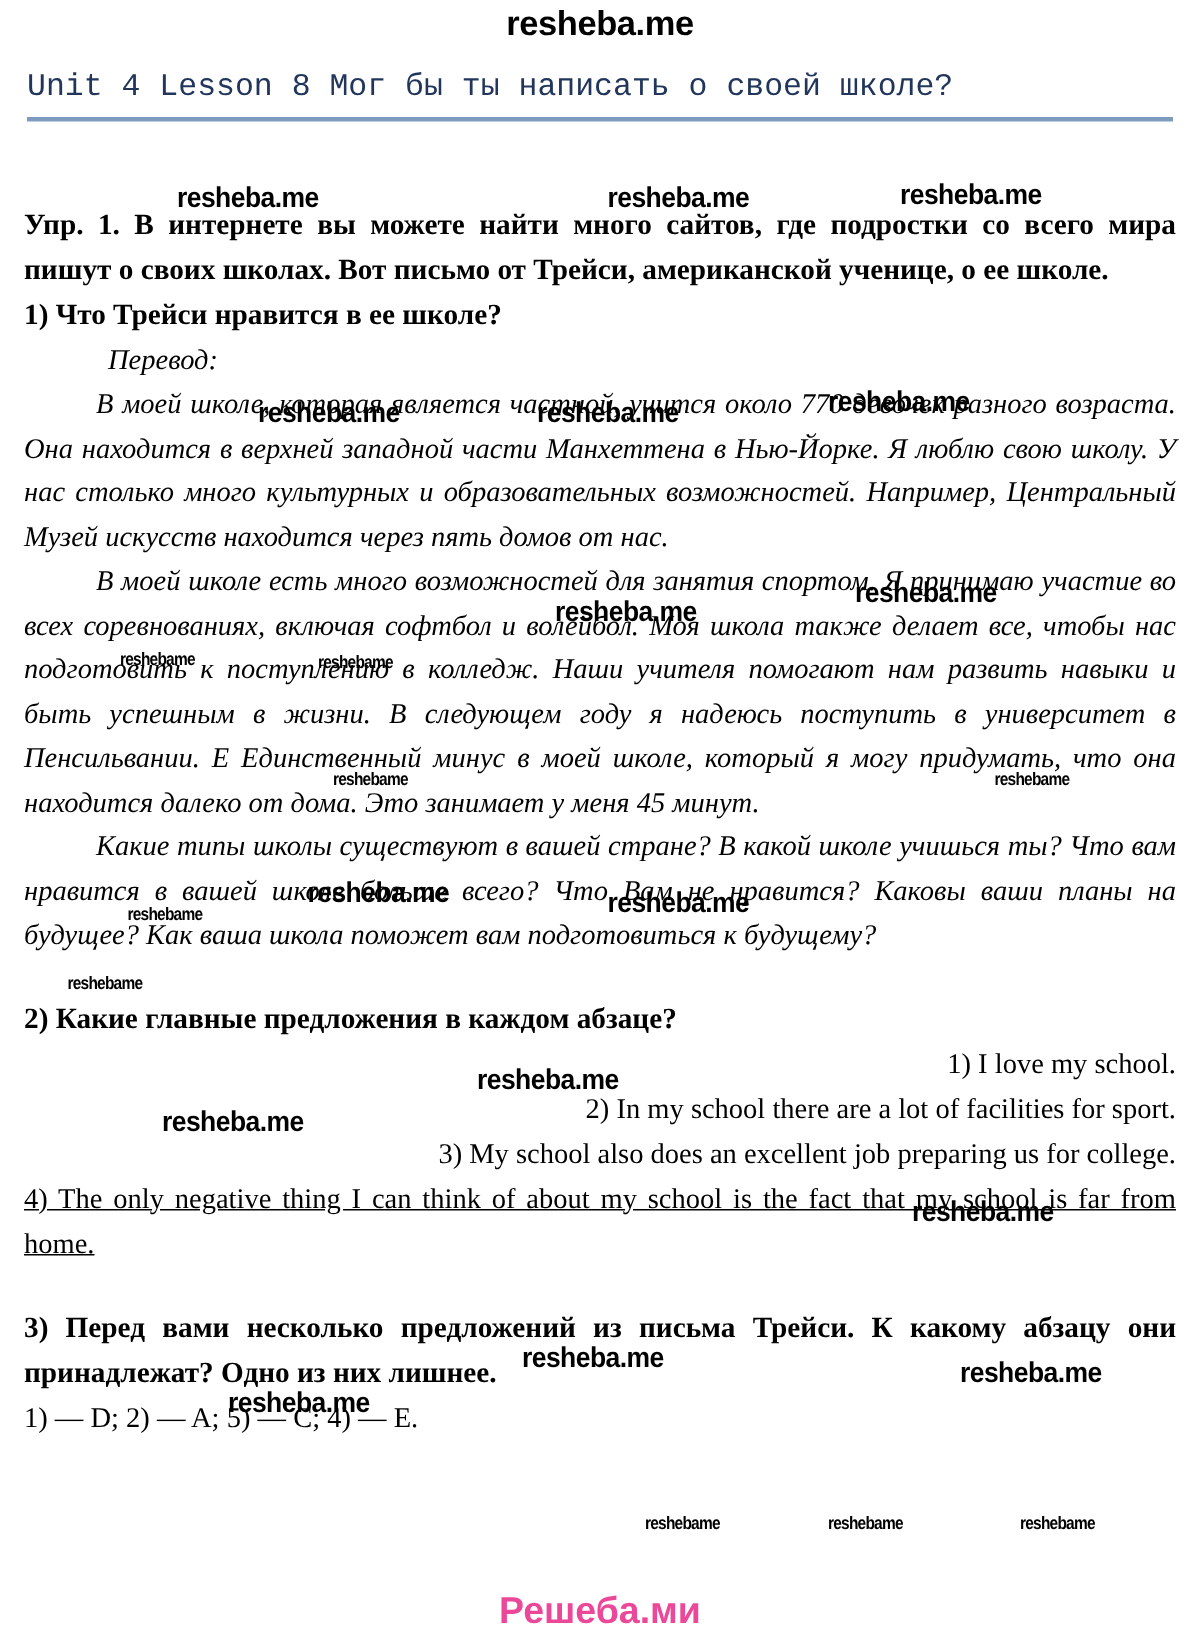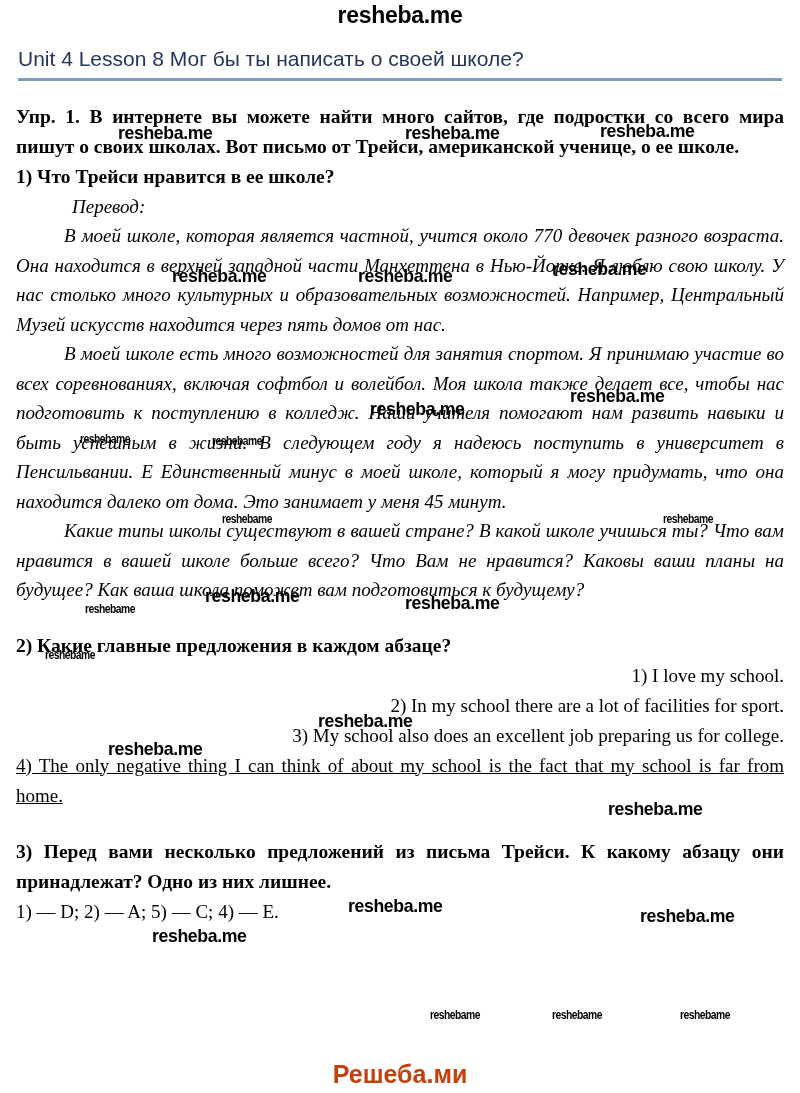--- a/index.html
+++ b/index.html
@@ -38,38 +38,38 @@
   }
 
   
   .doc-header {
     position: absolute;
     left: 18px;
     top: 46px;
     width: 764px;
   }
   .doc-header .title {
-    font-family: Liberation Sans, sans-serif;
+    font-family: Liberation Mono, monospace;
     font-size: 21px;
     color: #22365c;
     white-space: nowrap;
     line-height: 26px;
   }
   .doc-header .rule {
     margin-top: 6px;
     height: 3px;
     background: #7e9cc0;
     width: 764px;
   }
 
   
   .content {
     position: absolute;
     left: 16px;
-    top: 102px;
+    top: 136px;
     width: 768px;
   }
 
   .bold-ru {
     font-family: "Liberation Serif", "DejaVu Serif", serif;
     font-weight: bold;
     font-size: 19.5px;
     line-height: 30px;
     text-align: justify;
     margin: 0;
@@ -128,21 +128,21 @@
   
   .footer-wm {
     position: absolute;
     left: 0;
     top: 1060px;
     width: 800px;
     text-align: center;
     font-family: "Liberation Sans", "DejaVu Sans", sans-serif;
     font-weight: bold;
     font-size: 25px;
-    color: #c2410c;
+    color: #ec4899;
   }
 
   
   #wm-layer {
     position: absolute;
     left: 0; top: 0;
     width: 800px; height: 1093px;
     pointer-events: none;
   }
   .wm {

